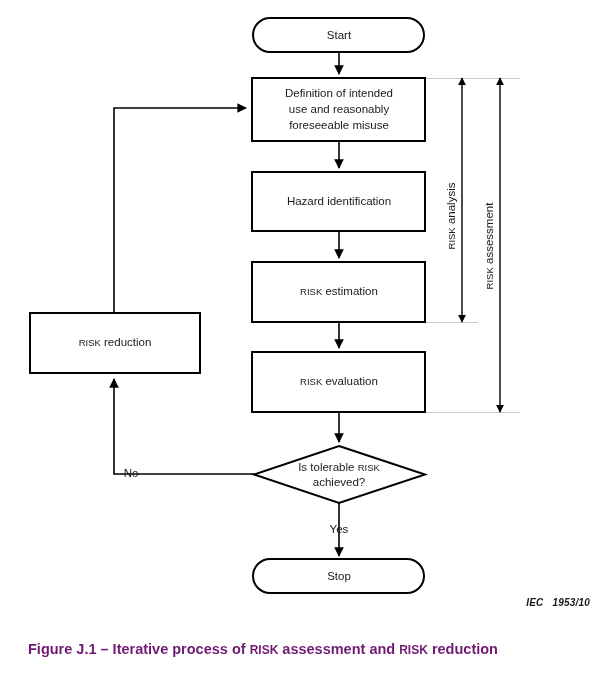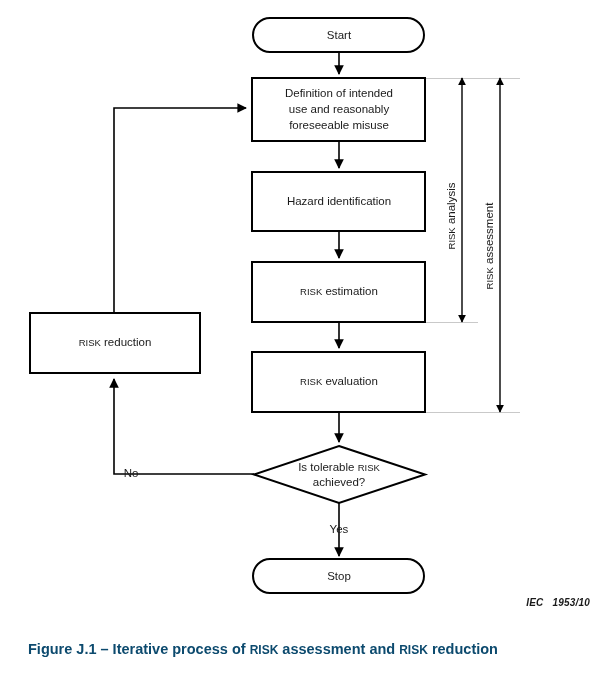--- a/index.html
+++ b/index.html
@@ -86,21 +86,21 @@
     white-space: pre;
   }
   .figure-caption {
     position: absolute;
     left: 28px;
     top: 641px;
     width: 560px;
     font-family: "Liberation Sans", sans-serif;
     font-size: 14.5px;
     font-weight: bold;
-    color: #0c4a6e;
+    color: #701a75;
     white-space: nowrap;
   }
   .figure-caption .capsc {
     font-size: 12px;
   }
 </style>
 </head>
 <body>
 
 <div id="figure-root">

